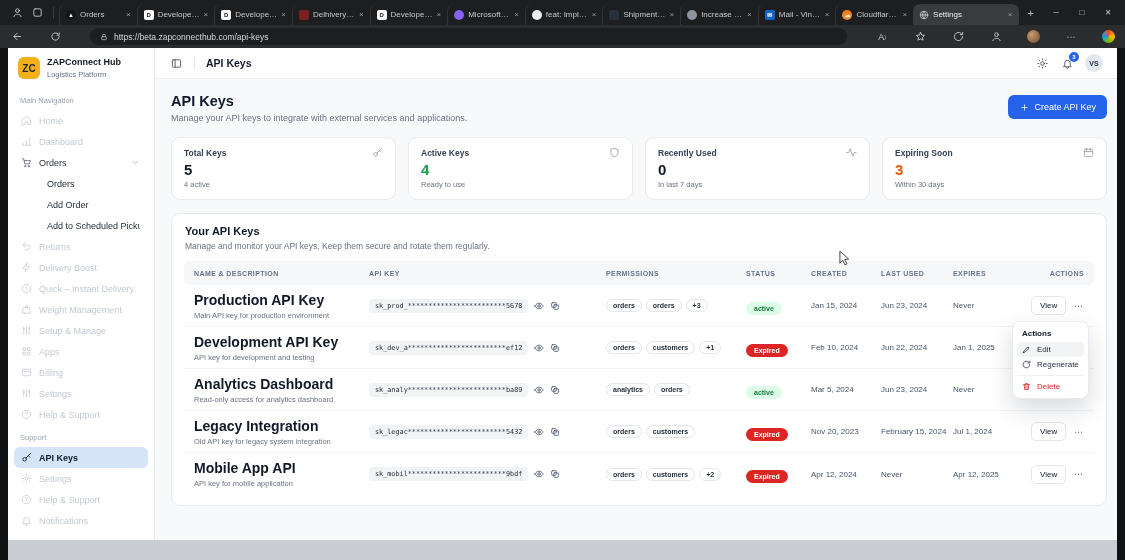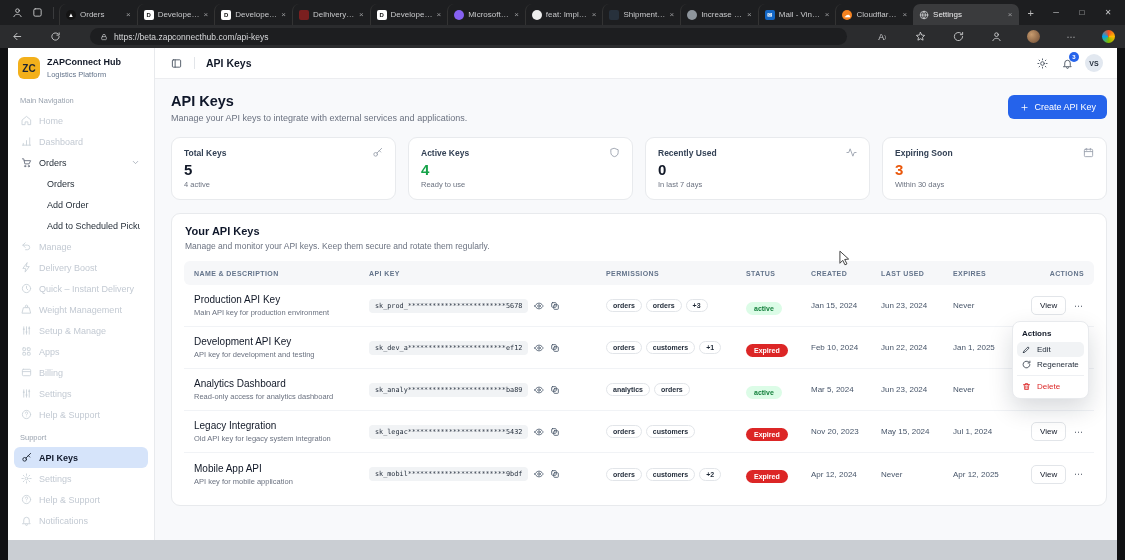--- a/index.html
+++ b/index.html
@@ -81,21 +81,21 @@
 
   .tablecard{background:#fff;border:1px solid #e8eaed;border-radius:9px;margin-top:13px;padding-bottom:10px}
   .ttitle{font-size:11px;font-weight:bold;color:#0f172a;padding:11px 13px 0}
   .tsub{font-size:8.5px;color:#6b7280;padding:4px 13px 10px}
   .tr{display:grid;grid-template-columns:175px 237px 140px 65px 70px 72px 78px minmax(0,1fr);align-items:center;margin:0 12px;padding:0 10px}
   .thead{background:#f6f7f9;height:24px;border-radius:6px}
   .th{font-size:7px;color:#64748b;letter-spacing:.4px;font-weight:bold;white-space:nowrap}
   .th.right{text-align:right}
   .row{min-height:42px;border-bottom:1px solid #f1f3f6}
   .row:last-child{border-bottom:none}
-  .kname{font-size:10px;font-weight:normal;color:#111827}
+  .kname{font-size:14px;font-weight:bold;color:#111827}
   .kdesc{font-size:7.5px;color:#6b7280;margin-top:3px}
   .keycell{display:flex;align-items:center;gap:6px;min-width:0}
   .keypill{background:#f1f3f5;border-radius:4px;padding:3px 6px;font-family:"DejaVu Sans Mono",monospace;font-size:6.8px;color:#1f2937;white-space:nowrap}
   .kic{color:#475569;display:flex;cursor:pointer}.kic svg{width:10px;height:10px}
   .permcell{display:flex;gap:4px;flex-wrap:wrap;align-items:center}
   .ppill{border:1px solid #e2e5e9;border-radius:8px;padding:2px 6px;font-size:7px;color:#1f2937;background:#fff;font-weight:bold;white-space:nowrap}
   .status-active{background:#dcfce7;color:#15803d;border-radius:9px;padding:3px 8px;font-size:7px;font-weight:bold}
   .status-expired{background:#dc2626;color:#fff;border-radius:9px;padding:3px 8px;font-size:7px;font-weight:bold}
   .datecell{font-size:8px;color:#475569;white-space:nowrap}
   .actcell{display:flex;justify-content:space-between;align-items:center;gap:5px}
@@ -303,21 +303,21 @@
           <div class="sitem sub">
             <span class="slbl">Add to Scheduled Pickup</span>
           </div>
           <div class="sitem disabled">
             <span class="sic">
               <svg viewBox="0 0 24 24" fill="none" stroke="currentColor" stroke-width="2" stroke-linecap="round" stroke-linejoin="round">
                 <path d="M9 14 4 9l5-5"></path>
                 <path d="M4 9h10a5 5 0 0 1 0 10h-4"></path>
               </svg>
             </span>
-            <span class="slbl">Manage</span>
+            <span class="slbl">Returns</span>
           </div>
           <div class="sitem disabled">
             <span class="sic">
               <svg viewBox="0 0 24 24" fill="none" stroke="currentColor" stroke-width="2" stroke-linecap="round" stroke-linejoin="round">
                 <path d="M13 2 4 14h6l-1 8 9-12h-6z"></path>
               </svg>
             </span>
             <span class="slbl">Delivery Boost</span>
           </div>
           <div class="sitem disabled">
@@ -663,21 +663,21 @@
                       <rect x="4" y="4" width="11" height="11" rx="2"></rect>
                     </svg>
                   </span>
                 </div>
                 <div class="permcell">
                   <span class="ppill">orders</span>
                   <span class="ppill">customers</span>
                 </div>
                 <div class="cell"><span class="status-expired">Expired</span></div>
                 <div class="datecell">Nov 20, 2023</div>
-                <div class="datecell">May 15, 2024</div>
+                <div class="datecell">February 15, 2024</div>
                 <div class="datecell">Jul 1, 2024</div>
                 <div class="actcell">
                   <button class="viewbtn">View</button>
                   <button class="dotsbtn">⋯</button>
                 </div>
               </div>
               <div class="tr row">
                 <div class="cell">
                   <div class="kname">Mobile App API</div>
                   <div class="kdesc">API key for mobile application</div>

